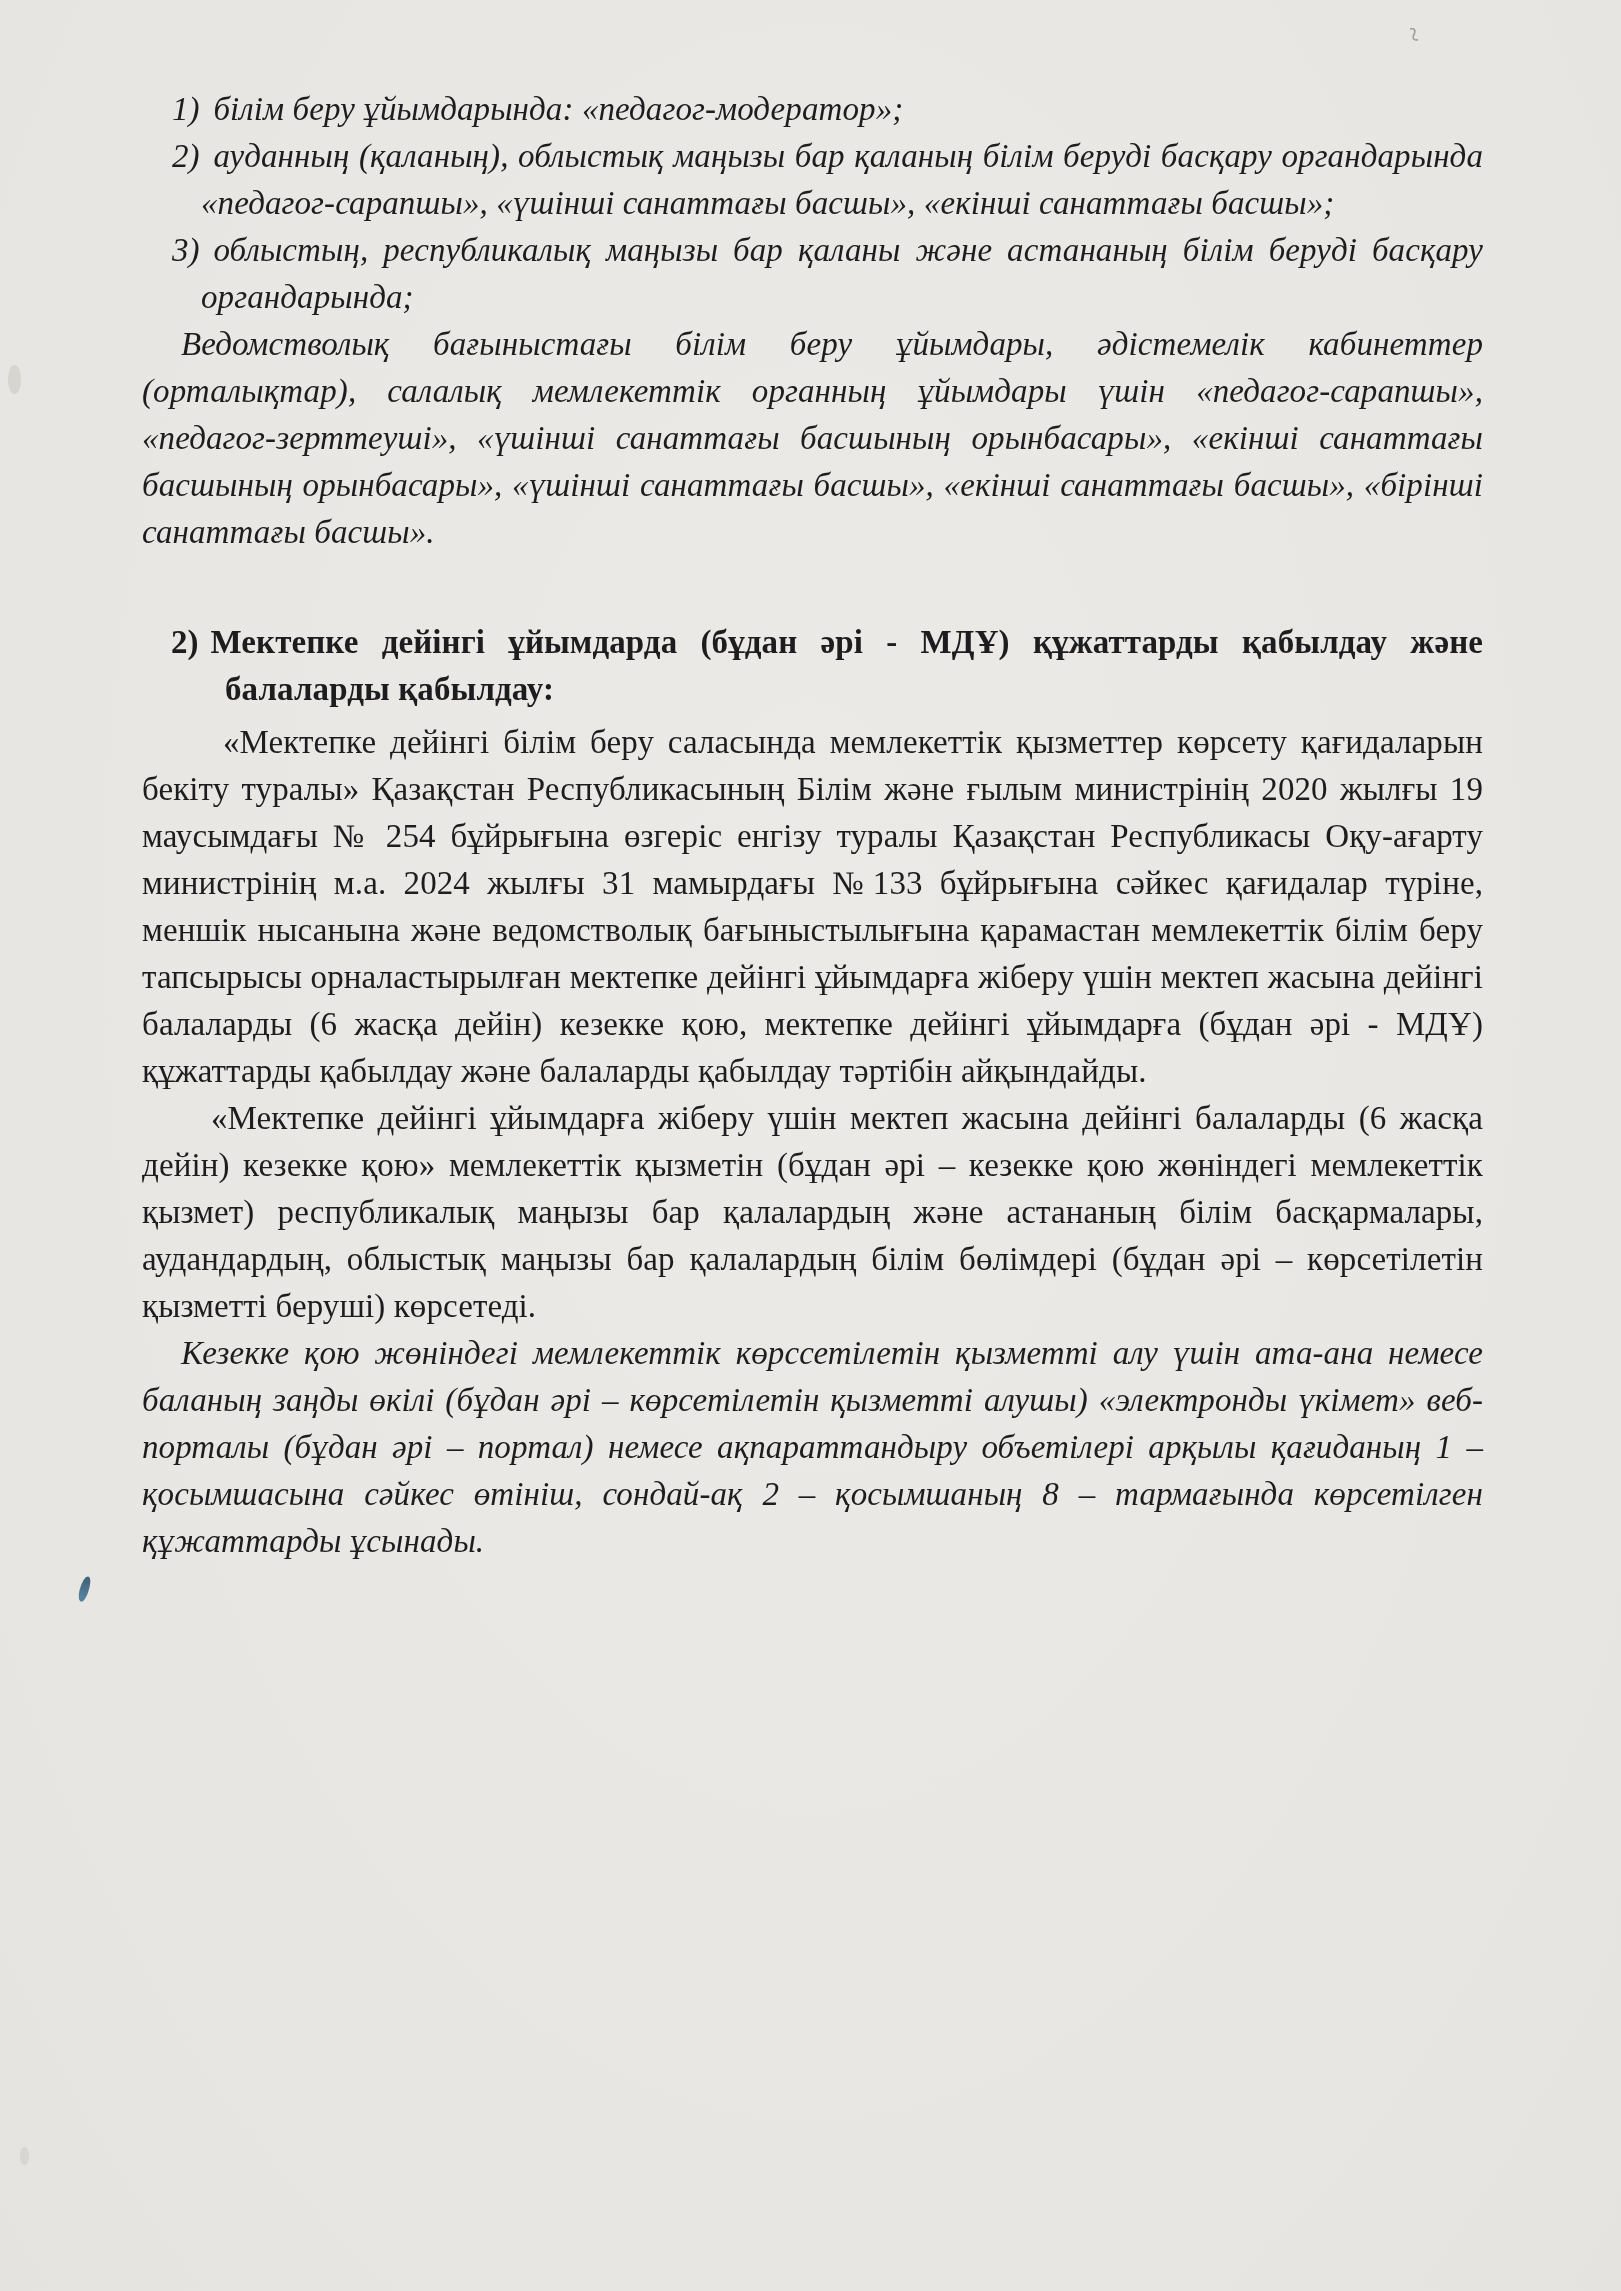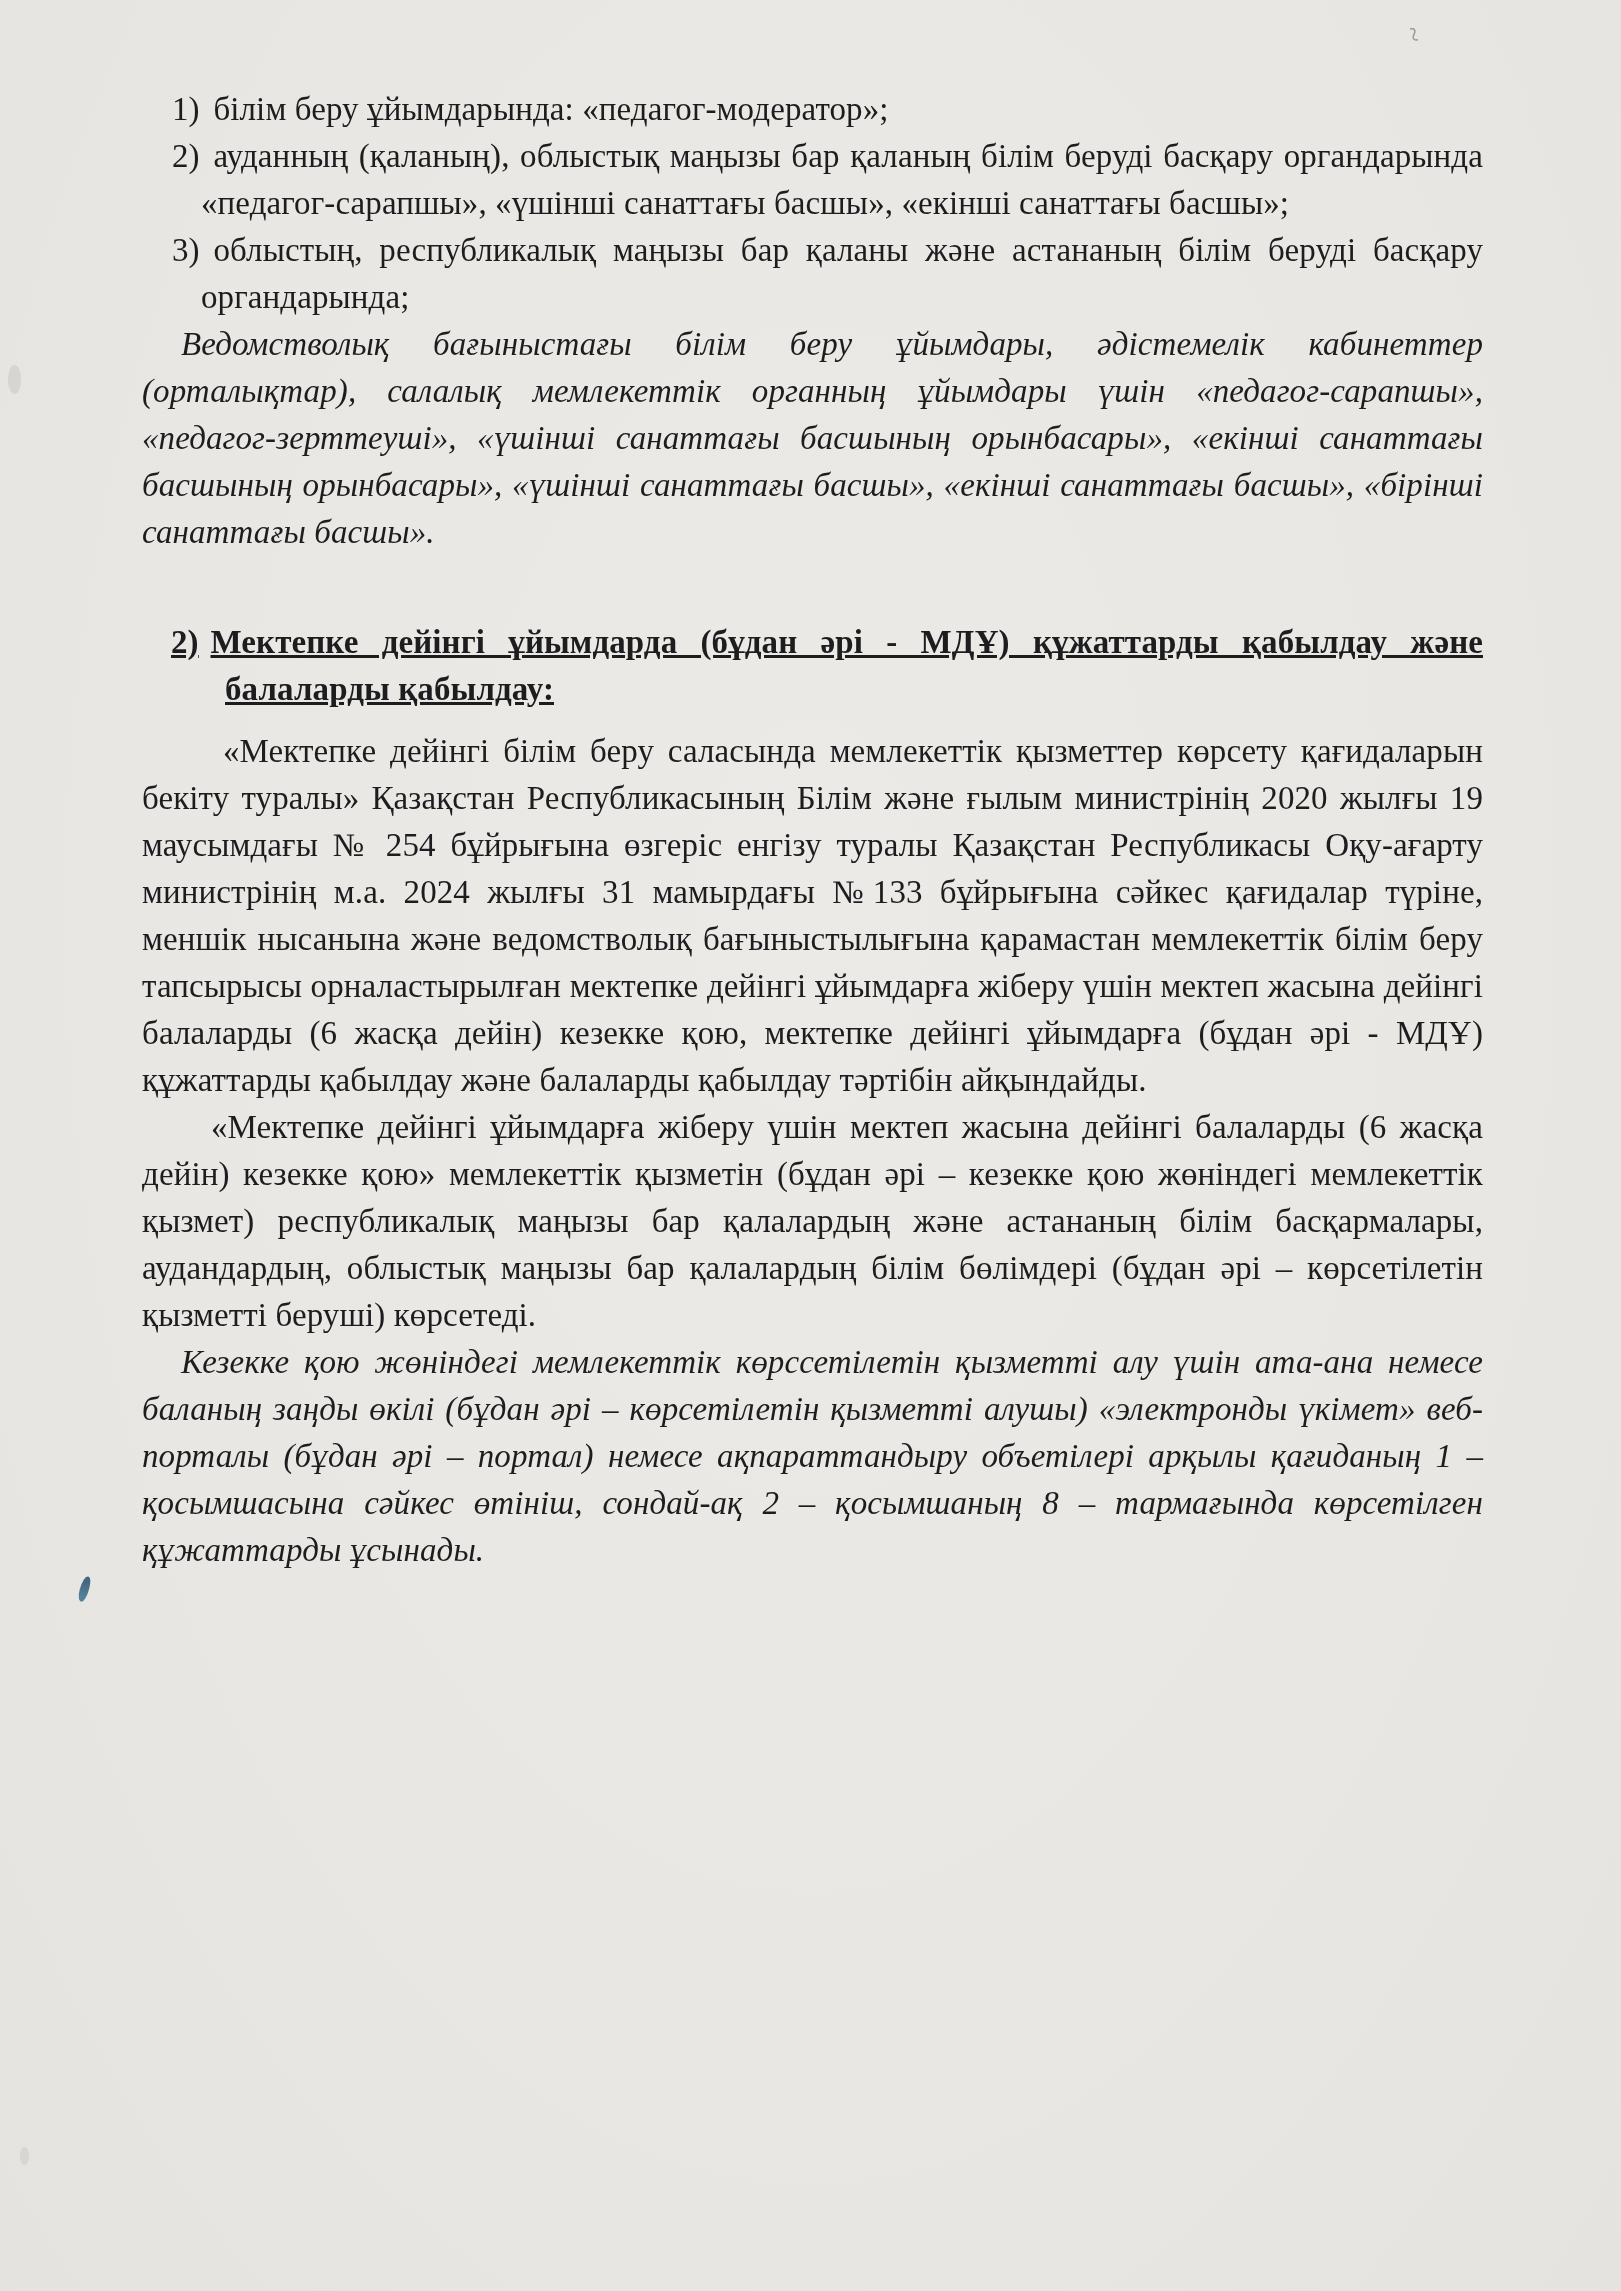--- a/index.html
+++ b/index.html
@@ -35,36 +35,36 @@
     margin: 0;
     padding: 0;
   }
   .ind-0  { text-indent: 0; }
   .ind-40 { text-indent: 39px; font-style: italic; }
   .ind-70 { text-indent: 69px; }
   .ind-83 { text-indent: 81px; }
   .item {
     padding-left: 59px;
     text-indent: -29px;
+    font-style: italic;
   }
   .item-cont {
     padding-left: 59px;
     text-indent: 0;
   }
   .marker {
     margin-right: 13.7px;
     white-space: nowrap;
   }
   .heading {
     margin-top: 63px;
-    margin-bottom: 15px;
+    margin-bottom: 6px;
     padding-left: 83px;
     text-indent: -54px;
     font-weight: bold;
-    text-decoration: underline;
   }
   .heading .marker { margin-right: 11.8px; }
   
   .squiggle-tr {
     position: absolute;
     top: 17.6px;
     left: 1406px;
     color: #9a9a96;
     font-size: 29px;
     transform: rotate(75deg);

